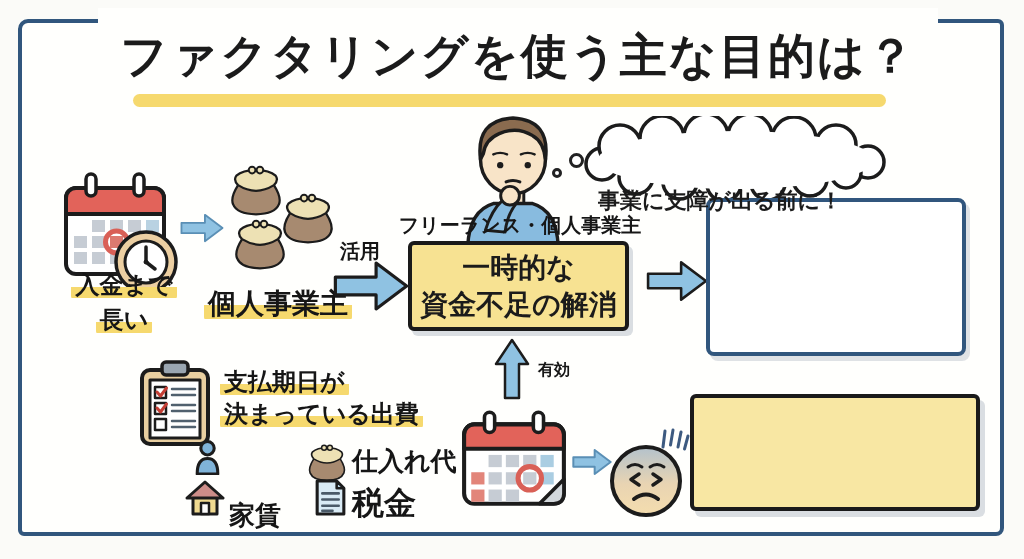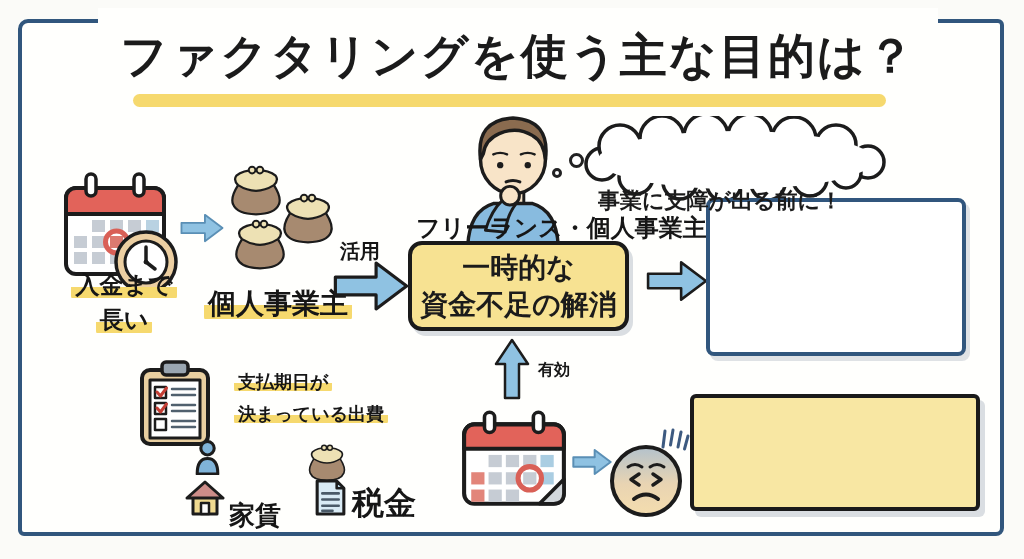--- a/index.html
+++ b/index.html
@@ -29,21 +29,21 @@
   #title-underline {
     position:absolute; left:133px; top:94px; width:753px; height:13px;
     background:#f6d96e; border-radius:8px; z-index:2;
   }
   
   .mk { background:linear-gradient(transparent 56%, #f6d96e 56%, #f6d96e 97%, transparent 97%); padding:0 4px; border-radius:3px; }
   .mko { background:linear-gradient(transparent 58%, #eec468 58%, #eec468 97%, transparent 97%); padding:0 3px; border-radius:3px; }
   
   #center-box {
     position:absolute; left:408px; top:241px; width:221px; height:90px;
-    background:#f7e292; border:4px solid #1a1a1a; border-radius:14px;
+    background:#f7e292; border:4px solid #1a1a1a; border-radius:6px;
     display:flex; flex-direction:column; align-items:center; justify-content:center;
     font-size:28px; font-weight:bold; line-height:37px; z-index:2;
     box-shadow:4px 5px 0 rgba(150,160,175,.35);
   }
   #result-box {
     position:absolute; left:706px; top:198px; width:260px; height:158px;
     background:#ffffff; border:4px solid #31567d; border-radius:8px;
     box-shadow:4px 5px 0 rgba(150,160,175,.3); z-index:1;
   }
   #highlight-box {
@@ -170,21 +170,21 @@
       <circle cx="96" cy="66" r="17"></circle>
       <circle cx="140" cy="68" r="17"></circle>
       <circle cx="184" cy="67" r="17"></circle>
       <circle cx="226" cy="63" r="17"></circle>
       <circle cx="262" cy="57" r="15"></circle>
     </g>
     <ellipse cx="152" cy="44" rx="138" ry="29" fill="#ffffff" stroke="none"></ellipse>
   </svg>
   <div id="thought-text">事業に支障が出る前に！</div>
 
-  <div class="t ctr" style="left:416px;top:212px;width:244px;font-size:24px">フリーランス・個人事業主</div>
+  <div class="t ctr" style="left:398px;top:212px;width:244px;font-size:20px">フリーランス・個人事業主</div>
 
   <div id="center-box">
     <span>一時的な</span>
     <span>資金不足の解消</span>
   </div>
 
   <svg class="abs" style="left:646px;top:257px" width="62" height="48" viewBox="0 0 60 44">
     <polygon points="2,15 34,15 34,4 58,22 34,40 34,29 2,29" fill="#8fc2e2" stroke="#1c1c1c" stroke-width="2.5" stroke-linejoin="round"></polygon>
   </svg>
 
@@ -259,35 +259,36 @@
         <line x1="34" y1="29" x2="57" y2="29"></line>
           <line x1="34" y1="35" x2="57" y2="35"></line>
         <line x1="34" y1="45" x2="57" y2="45"></line>
           <line x1="34" y1="51" x2="57" y2="51"></line>
         <line x1="34" y1="61" x2="57" y2="61"></line>
           <line x1="34" y1="67" x2="57" y2="67"></line>
       </g>
     </g>
   </svg>
 
-  <div class="t" style="left:234px;top:366px;font-size:18px;line-height:32px">
+  <div class="t" style="left:220px;top:366px;font-size:24px;line-height:32px">
     <span class="mk">支払期日が</span><br>
     <span class="mk">決まっている出費</span>
   </div>
 
   <svg class="abs" style="left:194px;top:440px" width="27" height="35" viewBox="0 0 26 34">
     <g fill="#7fb3d8" stroke="#1c1c1c" stroke-width="3" stroke-linejoin="round">
       <circle cx="13" cy="8" r="6.5"></circle>
       <path d="M3 33 Q3 18 13 18 Q23 18 23 33 Z"></path>
     </g>
   </svg>
 
   <svg class="abs" style="left:306px;top:444px" width="42" height="38" viewBox="0 0 100 92">
     <use href="#purse-shape"></use>
   </svg>
+  <div class="t" style="left:352px;top:444px;font-size:26px">仕入れ代</div>
 
   <svg class="abs" style="left:184px;top:480px" width="42" height="36" viewBox="0 0 40 36">
     <g stroke="#1c1c1c" stroke-linejoin="round" stroke-linecap="round">
       <rect x="8" y="17" width="24" height="17" fill="#f0da90" stroke-width="3"></rect>
       <path d="M2 18 L20 2 L38 18 Z" fill="#cd8d89" stroke-width="3"></path>
       <rect x="16" y="23" width="8" height="11" fill="#fdfdfd" stroke-width="2.5"></rect>
     </g>
   </svg>
   <div class="t" style="left:229px;top:498px;font-size:26px">家賃</div>
 

